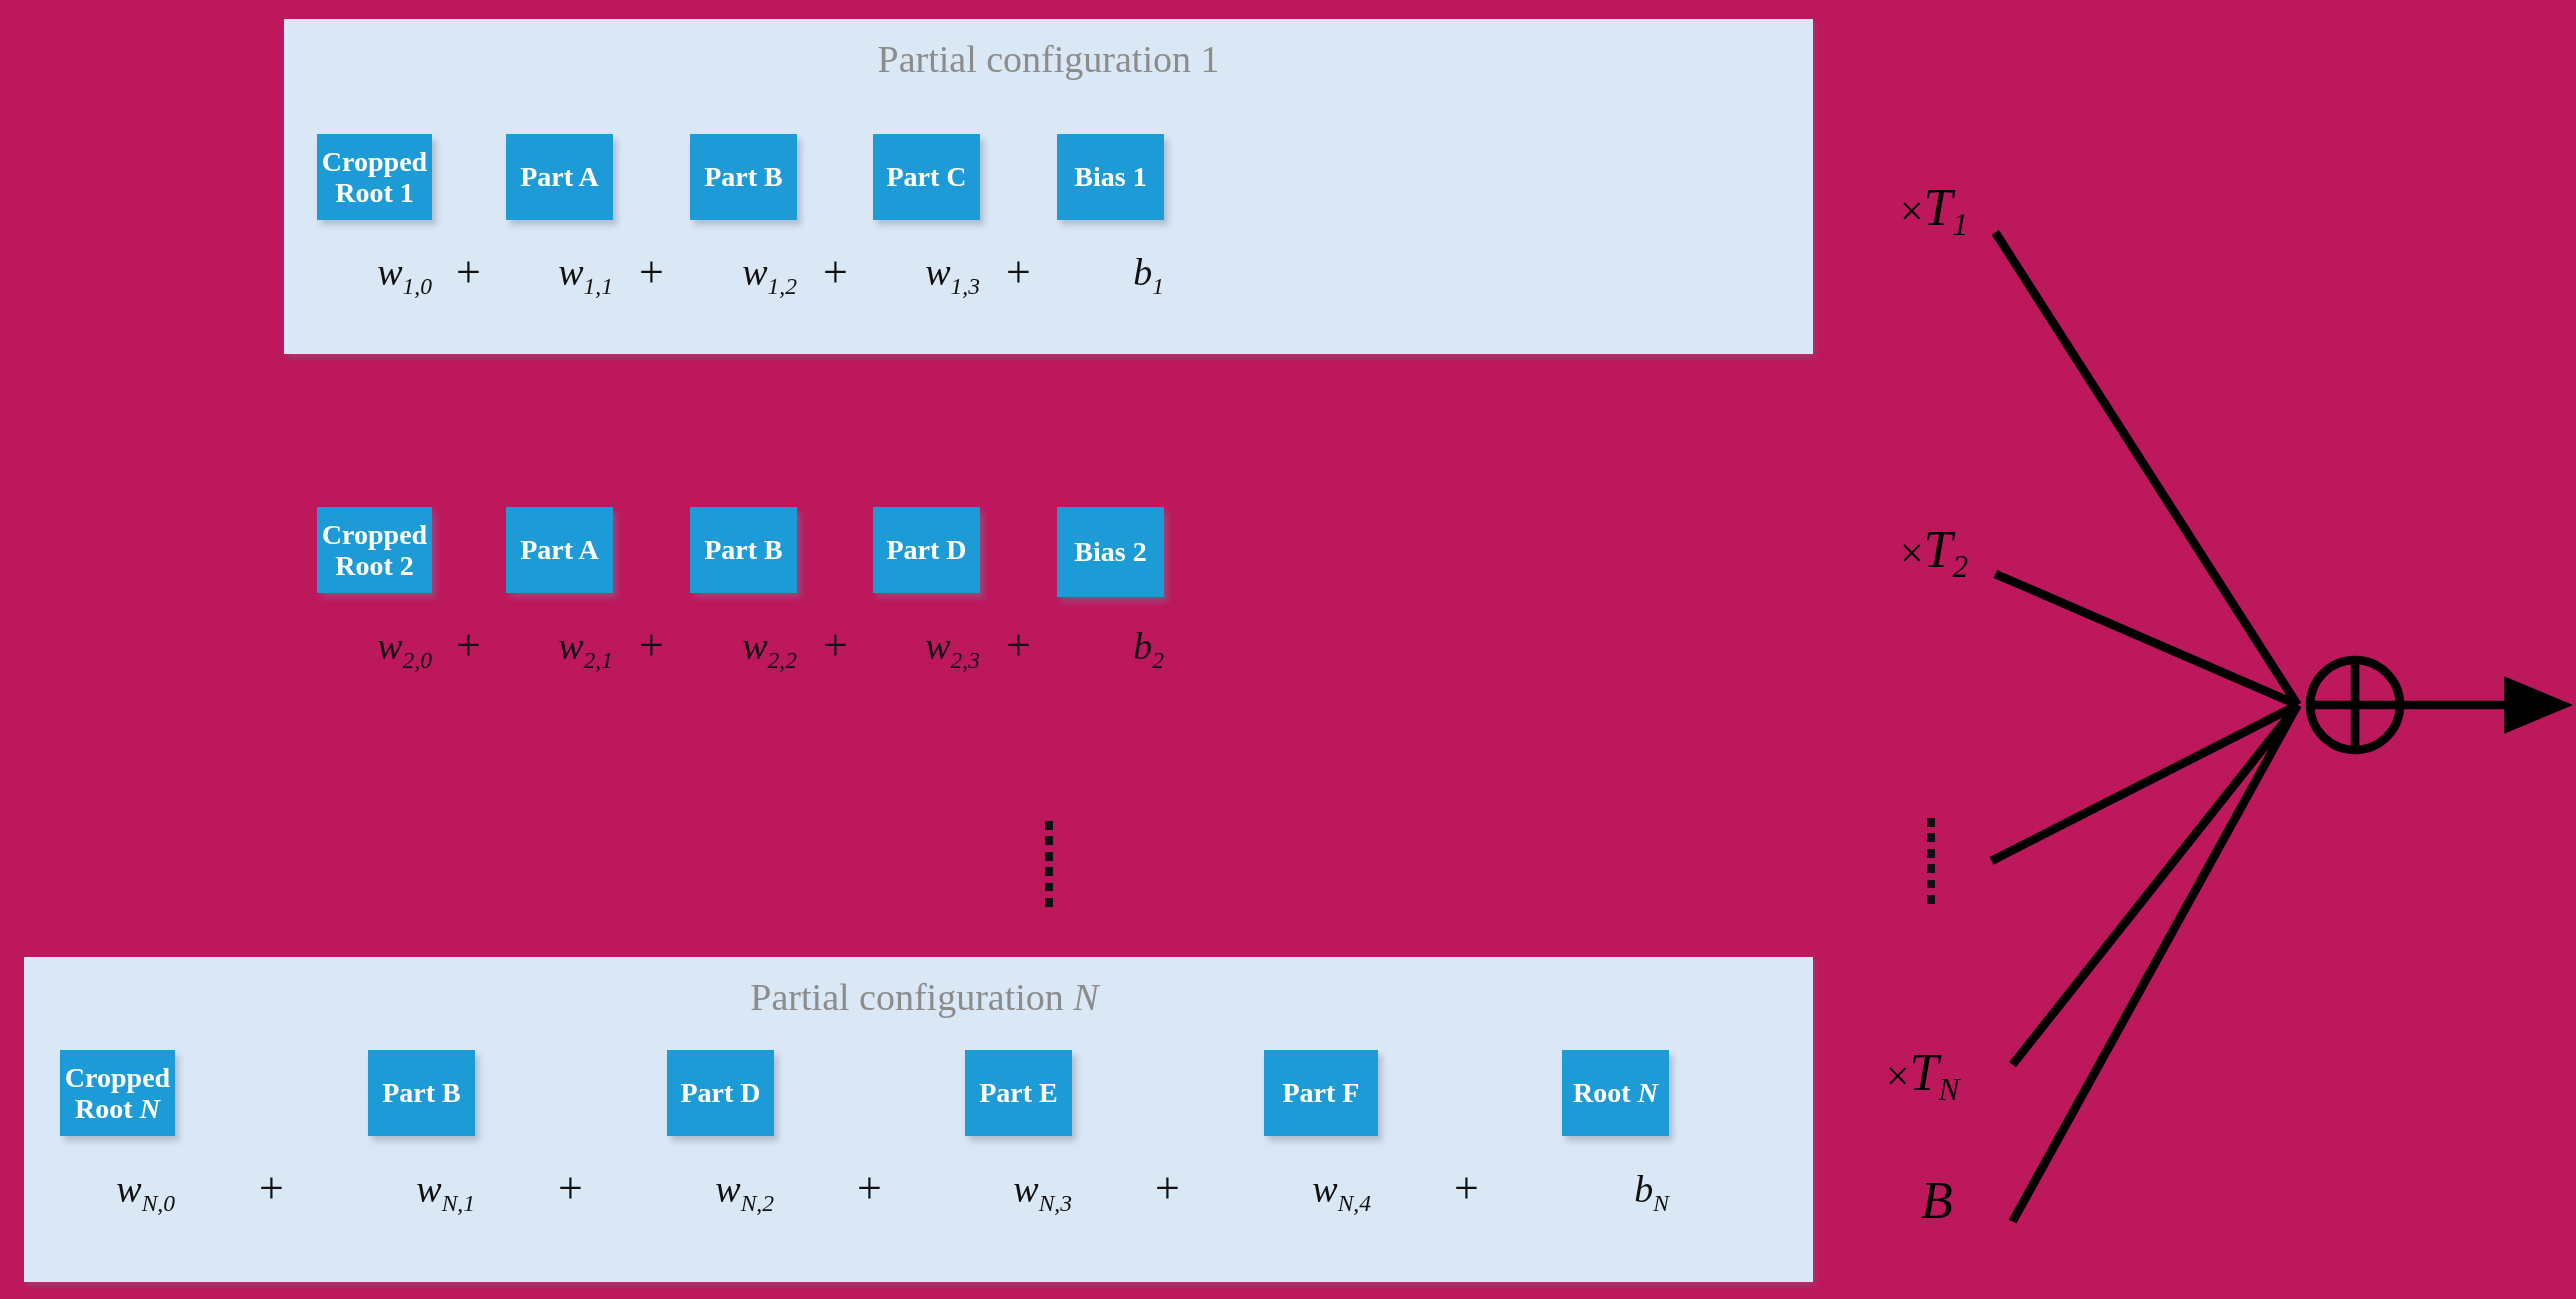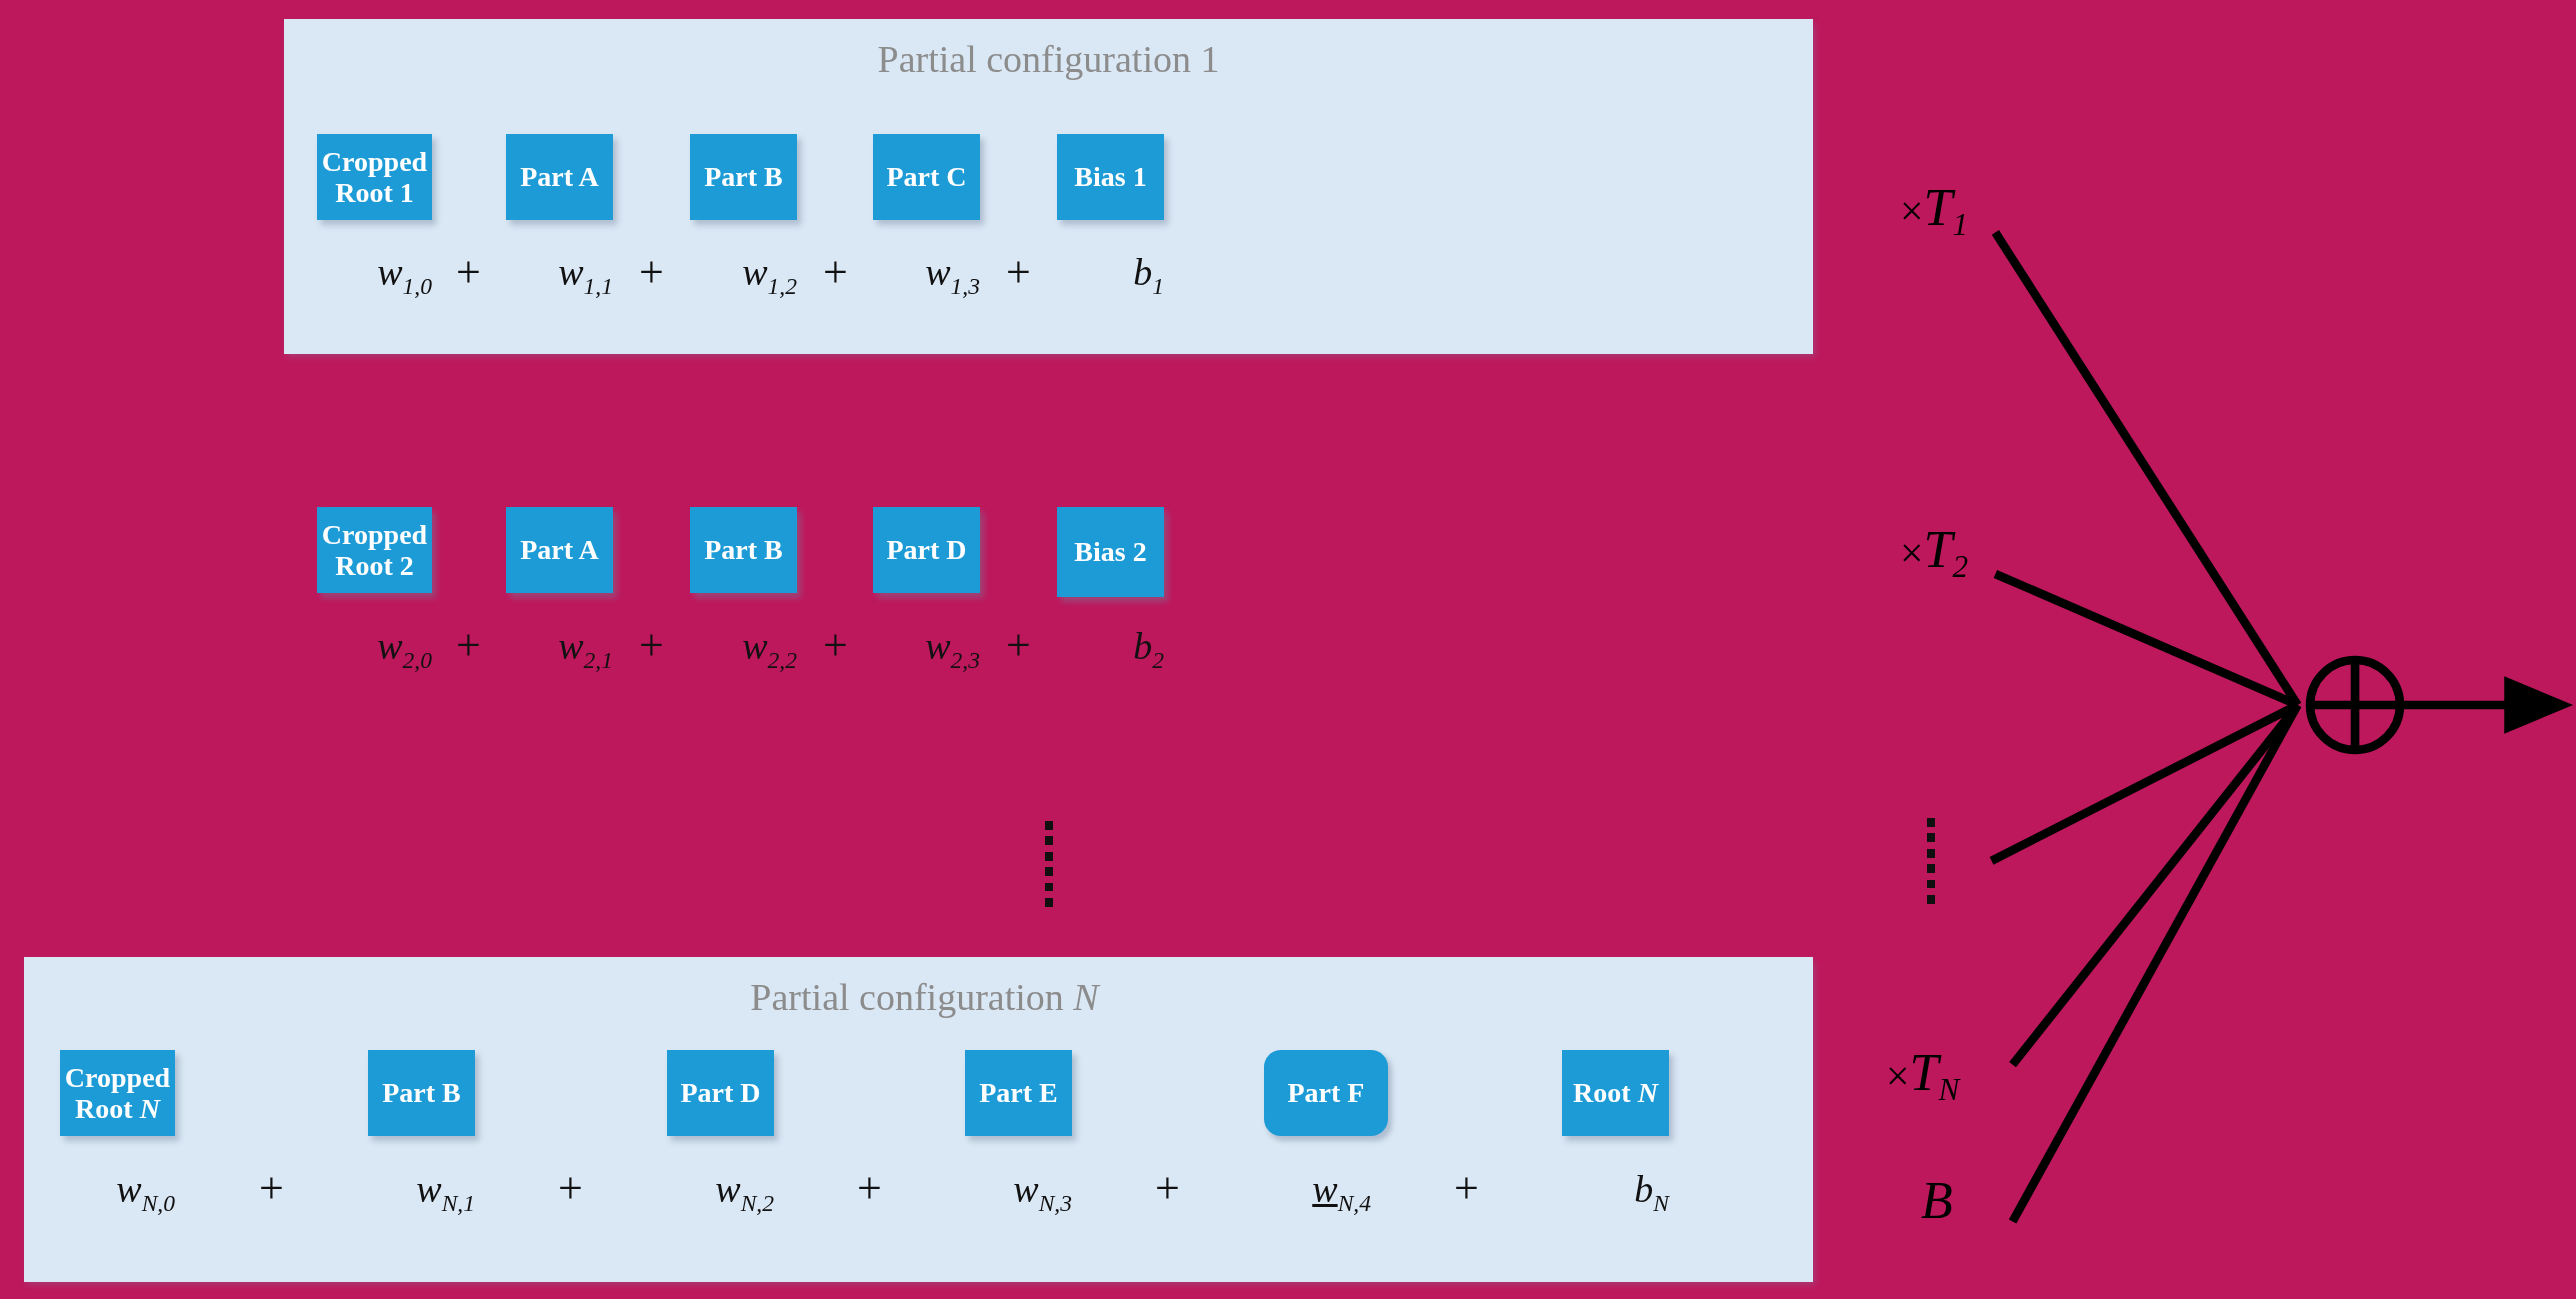--- a/index.html
+++ b/index.html
@@ -256,21 +256,21 @@
   </div>
   <div class="part-box" style="left:368px; top:1050px; width:107px; height:86px;">
     <span>Part B</span>
   </div>
   <div class="part-box" style="left:667px; top:1050px; width:107px; height:86px;">
     <span>Part D</span>
   </div>
   <div class="part-box" style="left:965px; top:1050px; width:107px; height:86px;">
     <span>Part E</span>
   </div>
-  <div class="part-box" style="left:1264px; top:1050px; width:124px; height:86px;border-radius:17px;">
+  <div class="part-box" style="left:1264px; top:1050px; width:114px; height:86px;">
     <span>Part F</span>
   </div>
   <div class="part-box" style="left:1562px; top:1050px; width:107px; height:86px;">
     <span>
       <span>Root </span><span class="var">N</span>
     </span>
   </div>
   <div class="term" style="left:60px; top:1170px; width:115px;">
     <span>w</span><sub>N,0</sub>
   </div>
@@ -288,21 +288,21 @@
   </div>
   <div class="plus" style="left:774px; top:1167px; width:191px;">
     <span>+</span>
   </div>
   <div class="term" style="left:965px; top:1170px; width:107px;">
     <span>w</span><sub>N,3</sub>
   </div>
   <div class="plus" style="left:1072px; top:1167px; width:191px;">
     <span>+</span>
   </div>
-  <div class="term" style="left:1264px; top:1170px; width:107px;text-decoration:underline;">
+  <div class="term" style="left:1264px; top:1170px; width:107px;">
     <span>w</span><sub>N,4</sub>
   </div>
   <div class="plus" style="left:1371px; top:1167px; width:191px;">
     <span>+</span>
   </div>
   <div class="term" style="left:1562px; top:1170px; width:107px;">
     <span>b</span><sub>N</sub>
   </div>
 
   <svg id="network-svg" viewBox="0 0 2693 1358" xmlns="http://www.w3.org/2000/svg">

